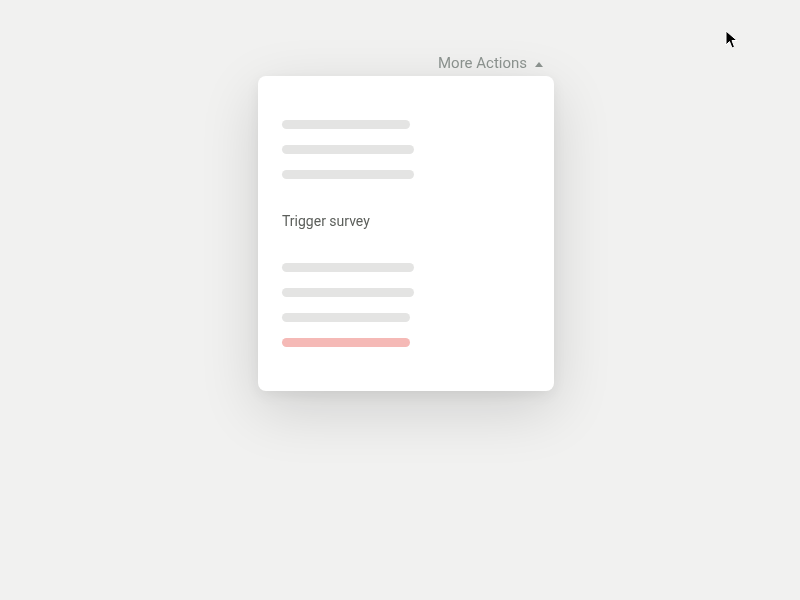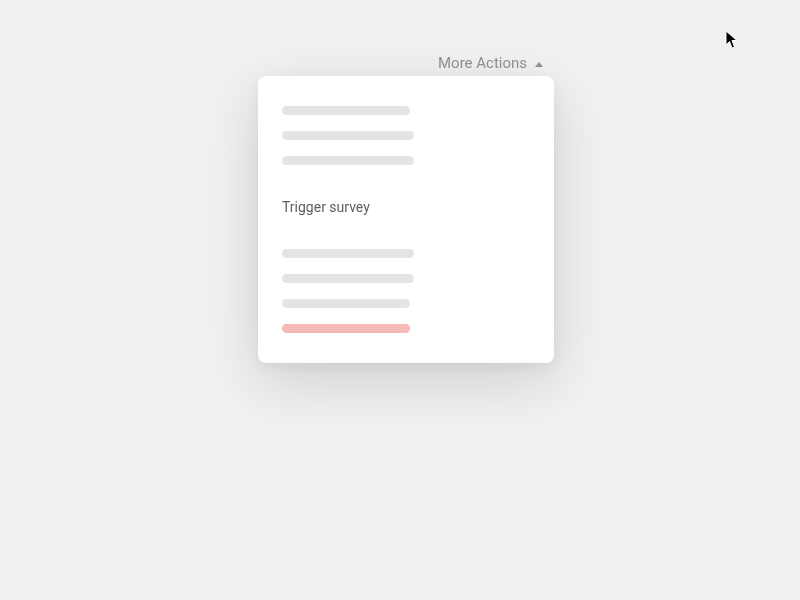--- a/index.html
+++ b/index.html
@@ -31,21 +31,21 @@
   }
 
   .menu {
     position: absolute;
     top: 76px;
     left: 258px;
     width: 296px;
     background: #ffffff;
     border-radius: 8px;
     box-shadow: 0 18px 60px rgba(0,0,0,0.14), 0 4px 14px rgba(0,0,0,0.06);
-    padding: 16px 0;
+    padding: 30px 0;
   }
   .menu .group {
     padding: 6px 0;
   }
   .menu .group + .group {
     margin-top: 6px;
   }
   .menu .item {
     padding: 8px 24px;
     cursor: pointer;

